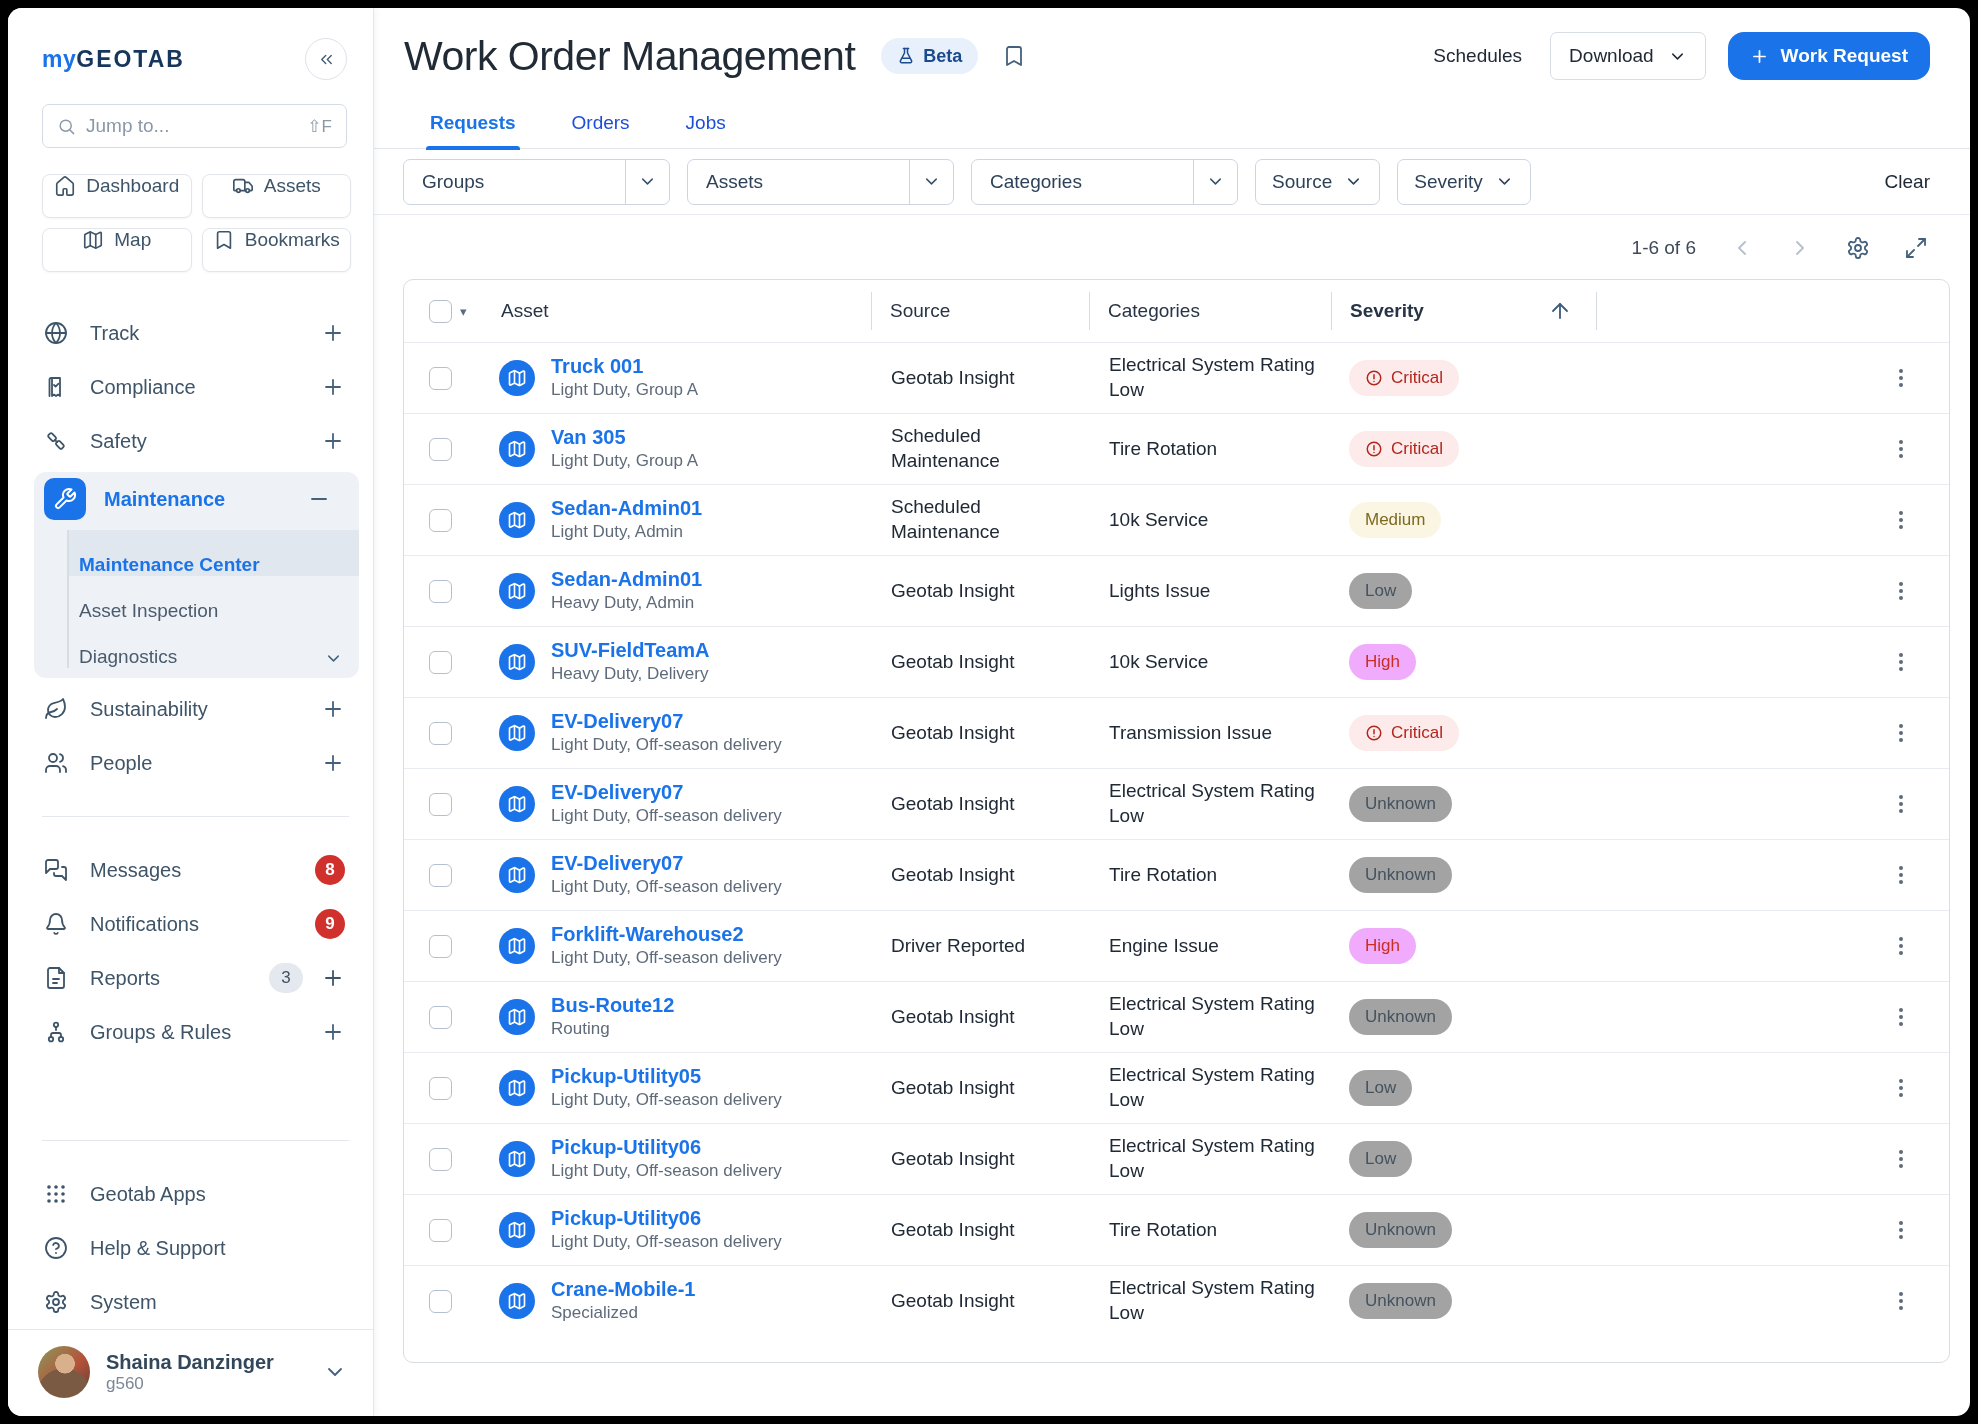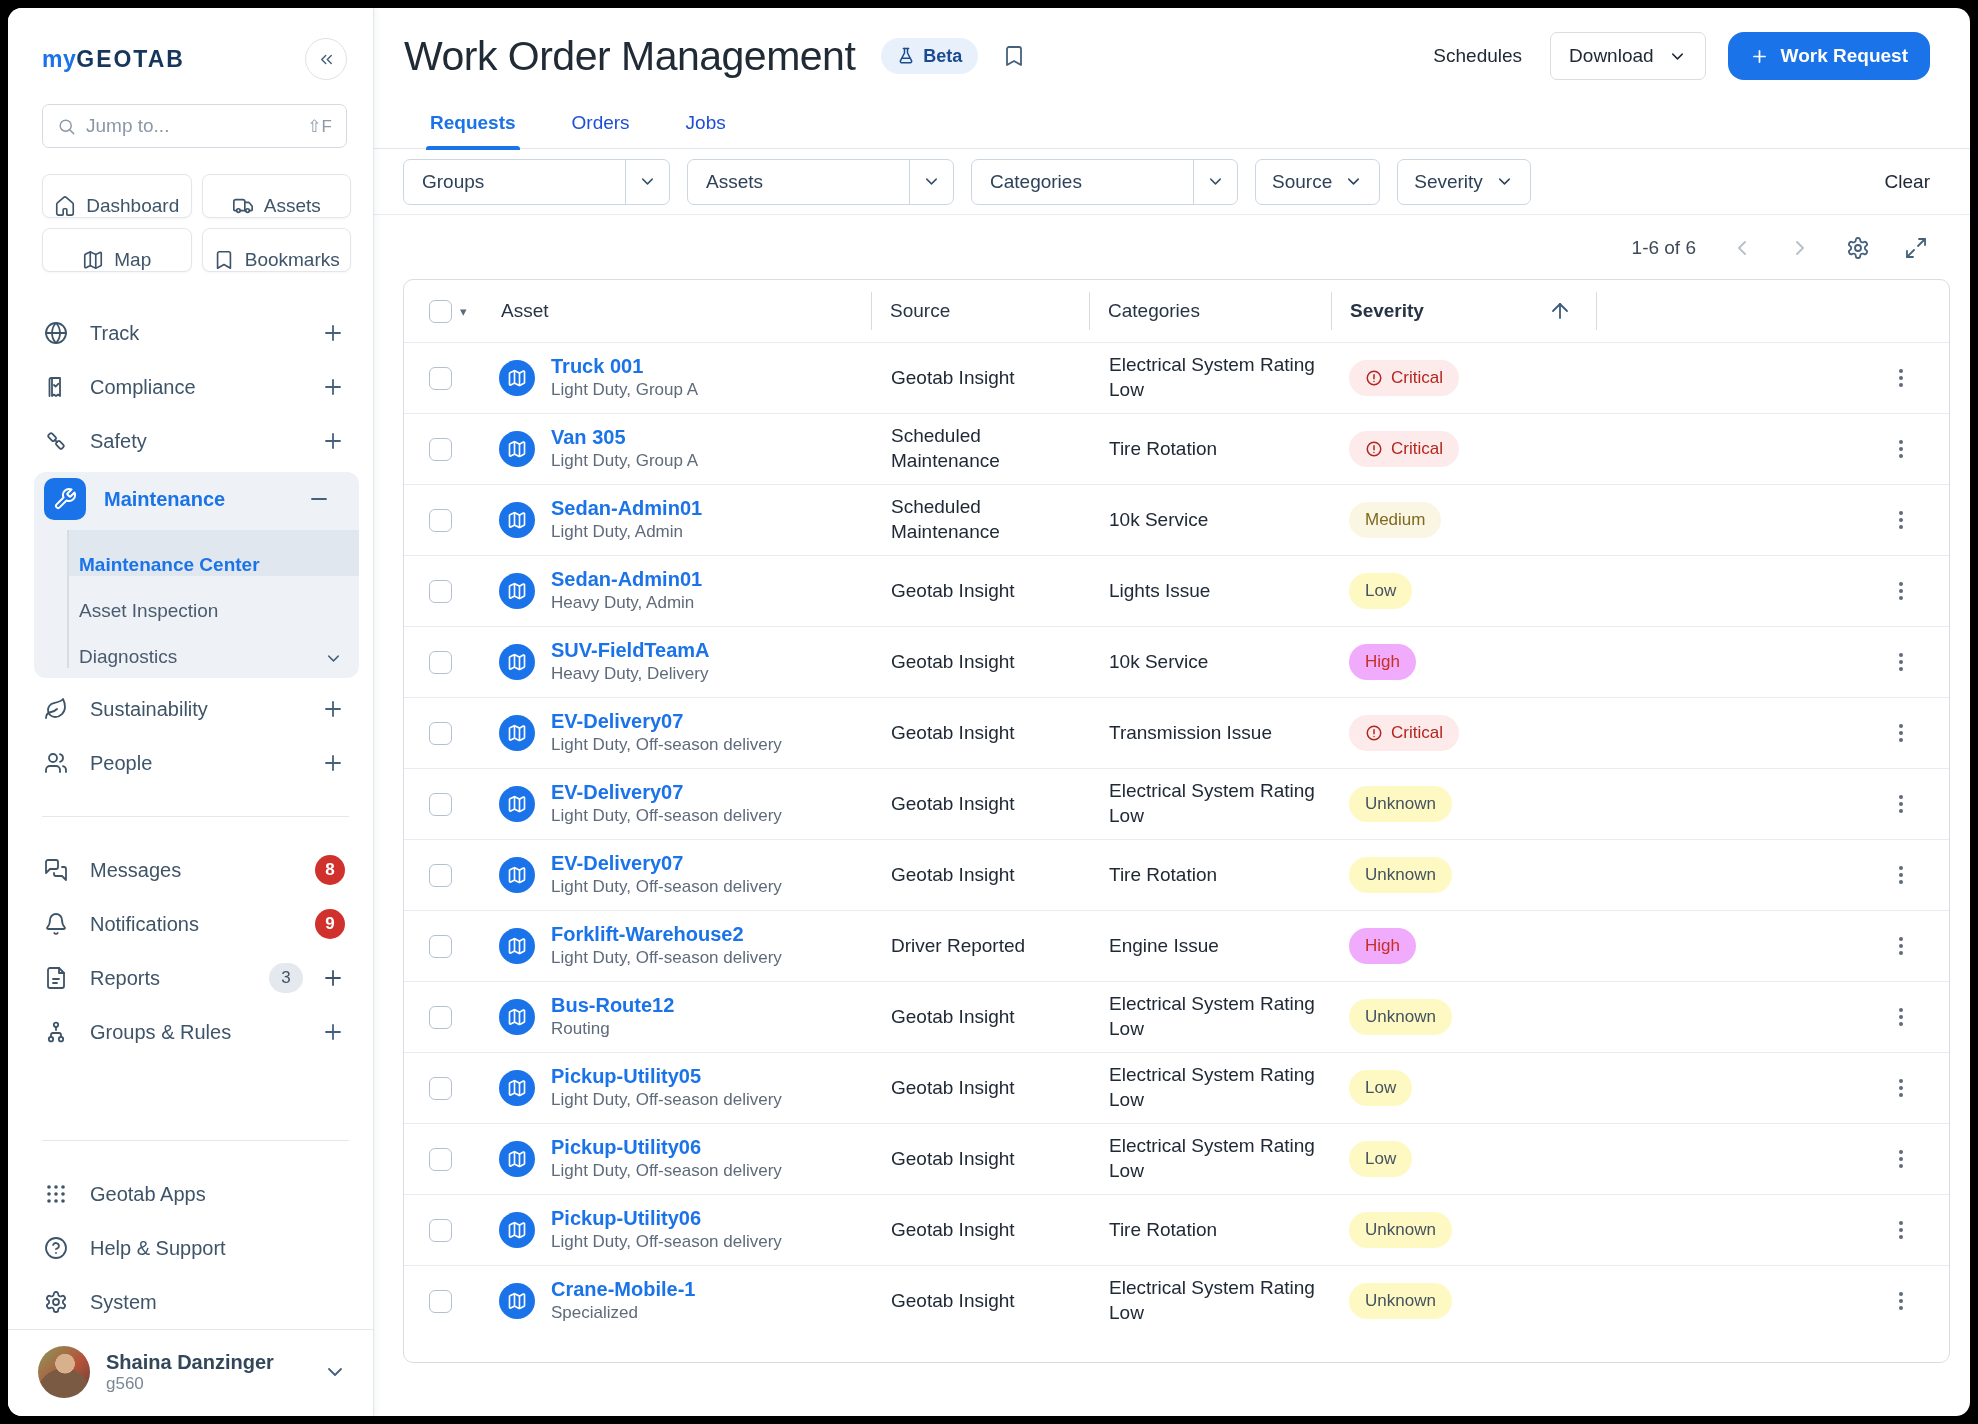--- a/index.html
+++ b/index.html
@@ -14,21 +14,21 @@
   .sidebar { width:366px; flex:none; display:flex; flex-direction:column; border-right:1px solid #e3e7eb; box-shadow:2px 0 6px rgba(40,60,80,.06); position:relative; z-index:2; background:#fff; }
   .logo-row { display:flex; align-items:center; justify-content:space-between; padding:30px 26px 0 34px; }
   .logo { font-size:23px; letter-spacing:.5px; cursor:pointer; }
   .logo .my { color:#1a73e8; font-weight:800; }
   .logo .geo { color:#17365d; font-weight:600; letter-spacing:2px; }
   .collapse-btn { width:42px; height:42px; border-radius:50%; border:1px solid #dde3e9; background:#fff; color:#44607c; display:flex; align-items:center; justify-content:center; cursor:pointer; }
   .search { margin:24px 26px 0 34px; height:44px; border:1px solid #d4dbe2; border-radius:7px; display:flex; align-items:center; gap:10px; padding:0 14px; color:#8b98a8; }
   .search .ph { font-size:19px; flex:1; }
   .search .shortcut { font-size:17px; color:#8b98a8; }
   .quick-grid { display:grid; grid-template-columns:1fr 1fr; gap:10px; margin:26px 22px 0 34px; }
-  .quick-btn { height:44px; border:1px solid #e2e6ea; border-radius:8px; background:#fff; display:flex; align-items:flex-end; justify-content:center; gap:10px; font-size:19px; color:#3e5468; cursor:pointer; box-shadow:0 1px 2px rgba(40,60,80,.05); }
+  .quick-btn { height:44px; border:1px solid #e2e6ea; border-radius:8px; background:#fff; display:flex; align-items:flex-start; justify-content:center; gap:10px; font-size:19px; color:#3e5468; cursor:pointer; box-shadow:0 1px 2px rgba(40,60,80,.05); }
   .quick-btn .ic { width:22px; height:22px; }
 
   .nav { margin-top:34px; display:flex; flex-direction:column; }
   .nav-item { height:54px; display:flex; align-items:center; gap:22px; padding:0 28px 0 36px; font-size:20px; color:#3e5468; cursor:pointer; }
   .nav-item .suffix { margin-left:auto; color:#44607c; }
   .nav-group { background:#eef2f7; border-radius:12px; margin:4px 14px 4px 26px; padding-bottom:10px; }
   .nav-group .nav-item { padding-left:10px; gap:18px; }
   .icon-tile { width:42px; height:42px; border-radius:10px; background:#1a73e8; color:#fff; display:flex; align-items:center; justify-content:center; }
   .nav-label-active { color:#1a73e8; font-weight:700; }
   .sub-list { border-left:2px solid #d6dde5; margin:4px 0 0 33px; }
@@ -101,21 +101,21 @@
   .asset-ic .ic { width:20px; height:20px; stroke-width:2; }
   .asset-name { font-size:20px; font-weight:600; color:#1a73e8; cursor:pointer; line-height:1.25; }
   .asset-sub { font-size:17px; color:#5f6b7a; line-height:1.3; }
   .cell-text { font-size:19px; color:#202a36; padding-left:20px; line-height:1.3; padding-right:16px; }
   .sev-cell { padding-left:18px; }
   .sev-badge { display:inline-flex; align-items:center; gap:8px; border-radius:999px; padding:8px 16px; font-size:17px; }
   .sev-badge .ic { width:18px; height:18px; stroke-width:2; }
   .sev-critical { background:#fcebea; color:#b3261e; }
   .sev-high { background:#f0abfc; color:#c62f25; }
   .sev-medium { background:#fbf6e4; color:#7d6a1e; }
-  .sev-low, .sev-unknown { background:#fef9c3; color:#44535f; }
+  .sev-low, .sev-unknown { background:#a3a3a3; color:#44535f; }
   .kebab-cell { display:flex; justify-content:flex-end; padding-right:36px; }
   .kebab { color:#5f6b7a; cursor:pointer; display:flex; }
 </style>
 </head>
 <body>
 
 <div class="frame">
 
   <aside class="sidebar">
 

